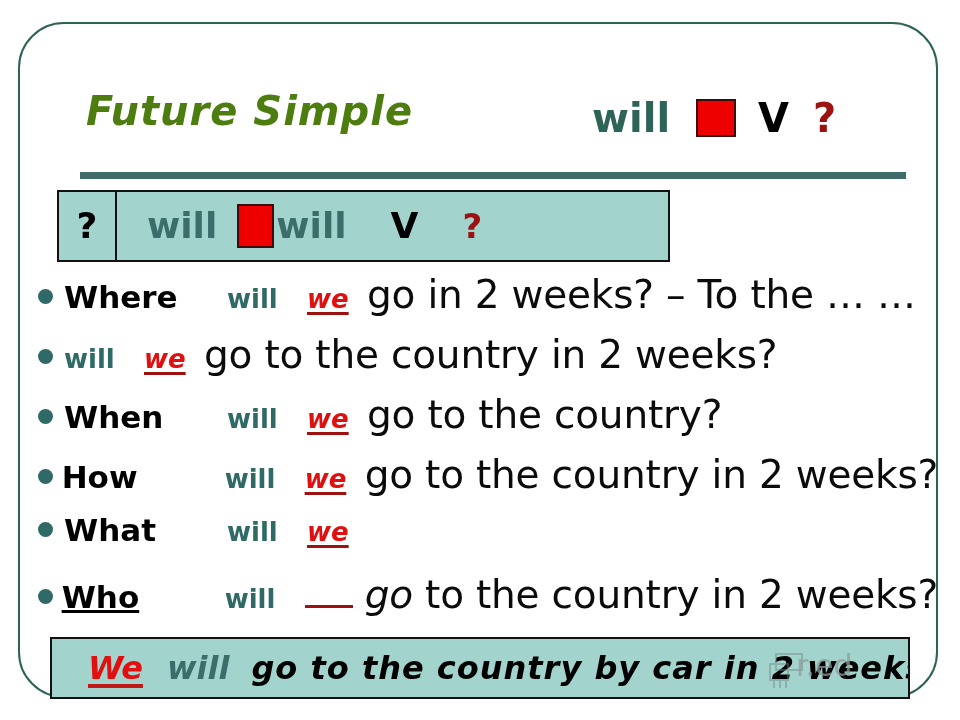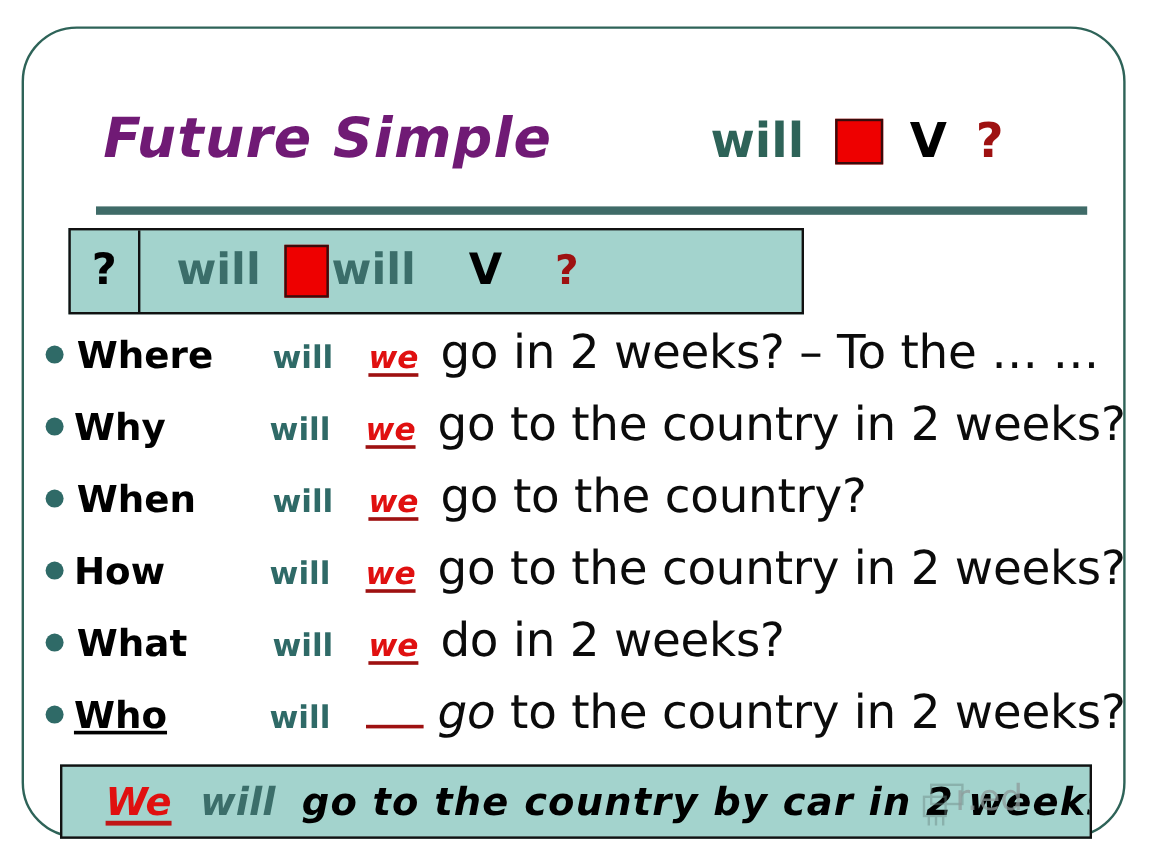--- a/index.html
+++ b/index.html
@@ -27,24 +27,24 @@
     box-sizing: border-box;
     background: transparent;
   }
 
   
   #page-title {
     position: absolute;
     left: 86px;
     top: 88px;
     font-family: "DejaVu Sans", sans-serif;
-    font-size: 46px;
-    font-weight: bold;
-    font-style: italic;
-    color: #701a75;
+    font-size: 40px;
+    font-weight: bold;
+    font-style: italic;
+    color: #4d7c0f;
     letter-spacing: 1px;
     white-space: nowrap;
   }
 
   
   #header-formula {
     position: absolute;
     left: 592px;
     top: 90px;
     display: flex;
@@ -342,21 +342,20 @@
     <span class="q-word">Where</span>
     <span class="q-will">will</span>
     <span class="q-we">we</span>
     <span class="q-rest">go in 2 weeks? – To the … …</span>
   </div>
 
   <div class="q-row">
     <span class="q-bullet">
         <i></i>
       </span>
-    <span class="q-word">Why</span>
     <span class="q-will">will</span>
     <span class="q-we">we</span>
     <span class="q-rest">go to the country in 2 weeks?</span>
   </div>
 
   <div class="q-row">
     <span class="q-bullet">
         <i></i>
       </span>
     <span class="q-word">When</span>
@@ -375,21 +374,20 @@
     <span class="q-rest">go to the country in 2 weeks?</span>
   </div>
 
   <div class="q-row">
     <span class="q-bullet">
         <i></i>
       </span>
     <span class="q-word">What</span>
     <span class="q-will">will</span>
     <span class="q-we">we</span>
-    <span class="q-rest">do in 2 weeks?</span>
   </div>
 
   <div class="q-row">
     <span class="q-bullet">
         <i></i>
       </span>
     <span class="q-word underlined">Who</span>
     <span class="q-will">will</span>
     <span class="q-we blank"></span>
     <span class="q-rest"><em>go</em> <span>to the country in 2 weeks?</span></span>

